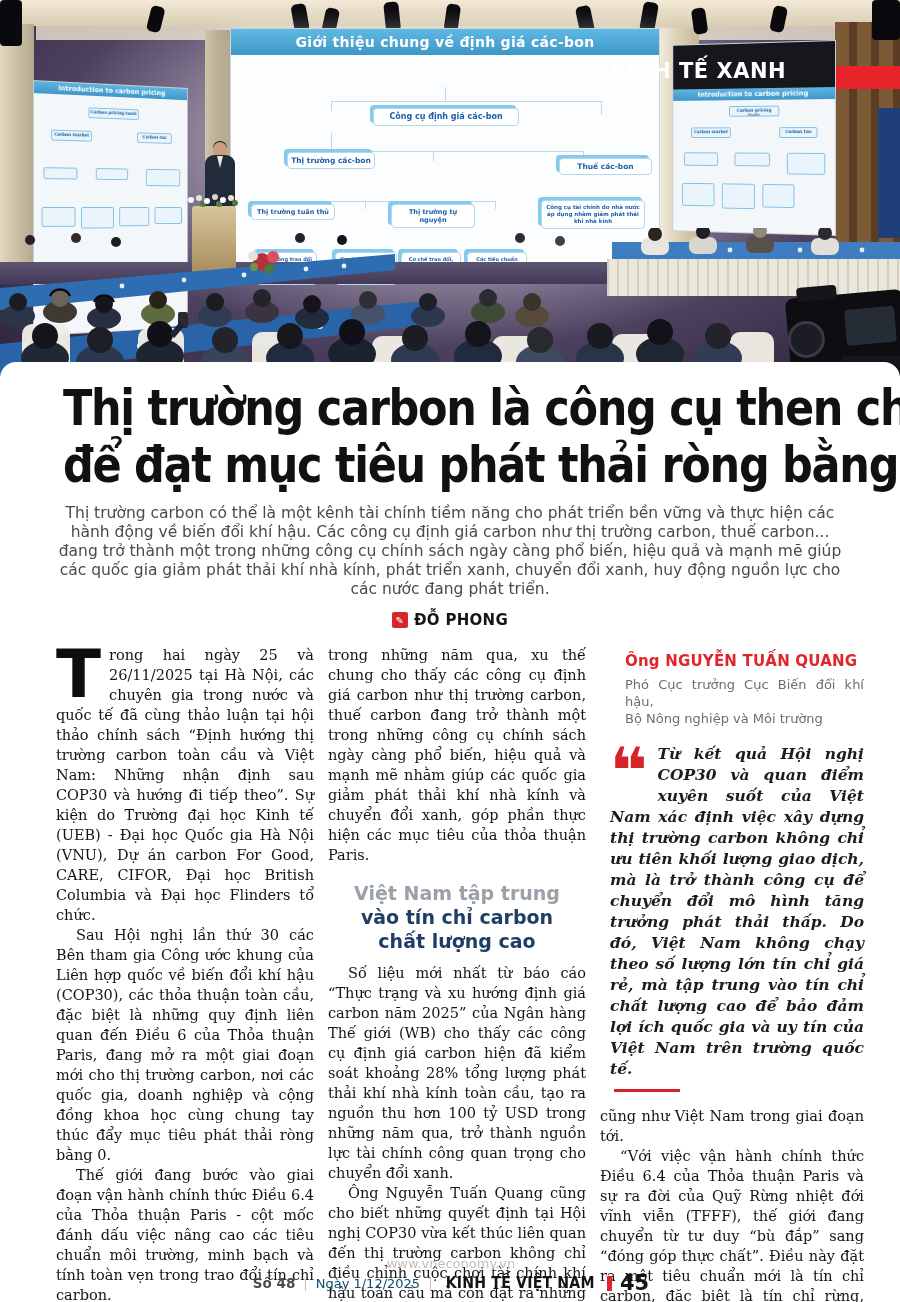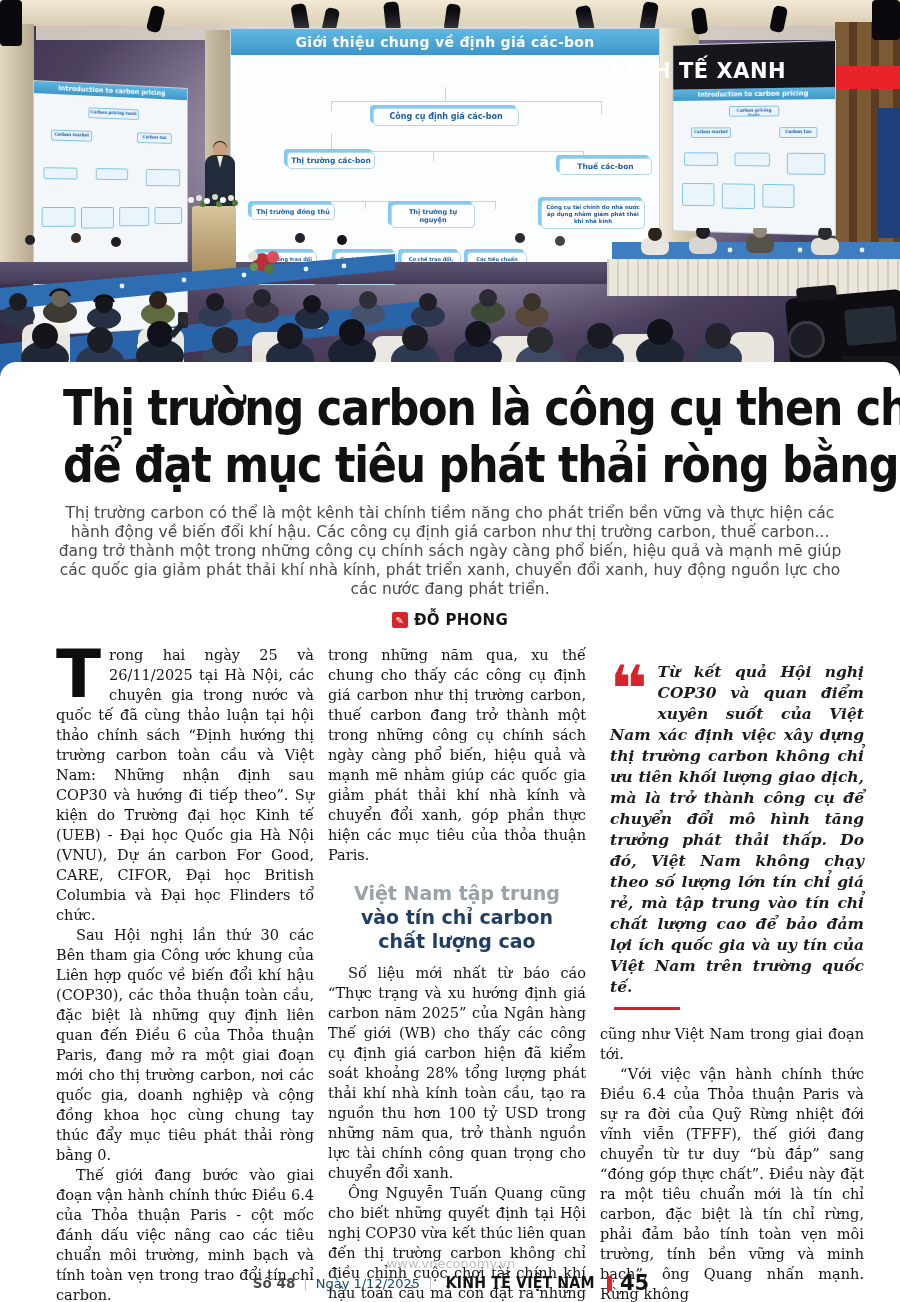--- a/index.html
+++ b/index.html
@@ -187,21 +187,21 @@
       <div class="cline" style="left:202px; top:122px; width:1px; height:10px;"></div>
       <div class="cline" style="left:352px; top:122px; width:1px; height:10px;"></div>
       <div class="cline" style="left:55px; top:172px; width:210px; height:1px;"></div>
       <div class="cline" style="left:55px; top:172px; width:1px; height:8px;"></div>
       <div class="cline" style="left:134px; top:172px; width:1px; height:8px;"></div>
       <div class="cline" style="left:198px; top:172px; width:1px; height:8px;"></div>
       <div class="cline" style="left:264px; top:172px; width:1px; height:8px;"></div>
       <div class="dbox" style="left:142px; top:36px; width:146px; font-size:8px;">Công cụ định giá các-bon</div>
       <div class="dbox" style="left:56px; top:80px; width:88px; font-size:7.5px;">Thị trường các-bon</div>
       <div class="dbox" style="left:328px; top:86px; width:93px; font-size:7.5px;">Thuế các-bon</div>
-      <div class="dbox" style="left:20px; top:132px; width:84px;">Thị trường đóng thủ</div>
+      <div class="dbox" style="left:20px; top:132px; width:84px;">Thị trường tuân thủ</div>
       <div class="dbox" style="left:160px; top:132px; width:84px;">Thị trường tự nguyện</div>
       <div class="dbox" style="left:310px; top:128px; width:104px; font-size:5.5px;">Công cụ tài chính do nhà nước áp dụng nhằm giảm phát thải khí nhà kính</div>
       <div class="dbox" style="left:26px; top:180px; width:60px; font-size:5px;">Hệ thống trao đổi hạn ngạch phát thải khí nhà kính (ETS)</div>
       <div class="dbox" style="left:104px; top:180px; width:62px; font-size:5px;">Cơ chế trao đổi bù trừ tín chỉ các-bon theo Điều 6 Thỏa thuận Paris</div>
       <div class="dbox" style="left:170px; top:180px; width:60px; font-size:5px;">Cơ chế trao đổi, bù trừ tín chỉ carbon nội địa</div>
       <div class="dbox" style="left:236px; top:180px; width:60px; font-size:5px;">Các tiêu chuẩn quốc tế</div>
     </div>
 
     <div class="screen-side screen-r">
       <div class="dark-top"></div>
@@ -392,20 +392,27 @@
         <p class="noindent">trong những năm qua, xu thế chung cho thấy các công cụ định giá carbon như thị trường carbon, thuế carbon đang trở thành một trong những công cụ chính sách ngày càng phổ biến, hiệu quả và mạnh mẽ nhằm giúp các quốc gia giảm phát thải khí nhà kính và chuyển đổi xanh, góp phần thực hiện các mục tiêu của thỏa thuận Paris.</p>
         <div class="subhead">
           <span class="s1">Việt Nam tập trung</span>
           <span class="s2">vào tín chỉ carbon chất lượng cao</span>
         </div>
         <p>Số liệu mới nhất từ báo cáo “Thực trạng và xu hướng định giá carbon năm 2025” của Ngân hàng Thế giới (WB) cho thấy các công cụ định giá carbon hiện đã kiểm soát khoảng 28% tổng lượng phát thải khí nhà kính toàn cầu, tạo ra nguồn thu hơn 100 tỷ USD trong những năm qua, trở thành nguồn lực tài chính công quan trọng cho chuyển đổi xanh.</p>
         <p>Ông Nguyễn Tuấn Quang cũng cho biết những quyết định tại Hội nghị COP30 vừa kết thúc liên quan đến thị trường carbon không chỉ điều chỉnh cuộc chơi tài chính khí hậu toàn cầu mà còn đặt ra những cơ hội và thách thức cho thị trường carbon toàn cầu</p>
       </div>
 
       <div class="col3">
+        <div class="speaker-card">
+          <div class="speaker-name">Ông NGUYỄN TUẤN QUANG</div>
+          <div class="speaker-title">
+            <div>Phó Cục trưởng Cục Biến đổi khí hậu,</div>
+            <div>Bộ Nông nghiệp và Môi trường</div>
+          </div>
+        </div>
         <div class="pullquote">
           <span class="quote-mark">❝</span>
           <span>Từ kết quả Hội nghị COP30 và quan điểm xuyên suốt của Việt Nam xác định việc xây dựng thị trường carbon không chỉ ưu tiên khối lượng giao dịch, mà là trở thành công cụ để chuyển đổi mô hình tăng trưởng phát thải thấp. Do đó, Việt Nam không chạy theo số lượng lớn tín chỉ giá rẻ, mà tập trung vào tín chỉ chất lượng cao để bảo đảm lợi ích quốc gia và uy tín của Việt Nam trên trường quốc tế.</span>
         </div>
         <div class="quote-rule"></div>
         <p class="noindent after-quote">cũng như Việt Nam trong giai đoạn tới.</p>
         <p><span>“Với việc vận hành chính thức Điều 6.4 của Thỏa thuận Paris và sự ra đời của Quỹ Rừng nhiệt đới vĩnh viễn (TFFF), thế giới đang chuyển từ tư duy “bù đắp” sang “đóng góp thực chất”. Điều này đặt ra một tiêu chuẩn mới là tín chỉ carbon, đặc biệt là tín chỉ rừng, phải đảm bảo tính toàn vẹn môi trường, tính bền vững và minh bạch”, ông Quang nhấn mạnh. Rừng không </span></p>
       </div>
     </div>
   </div>

